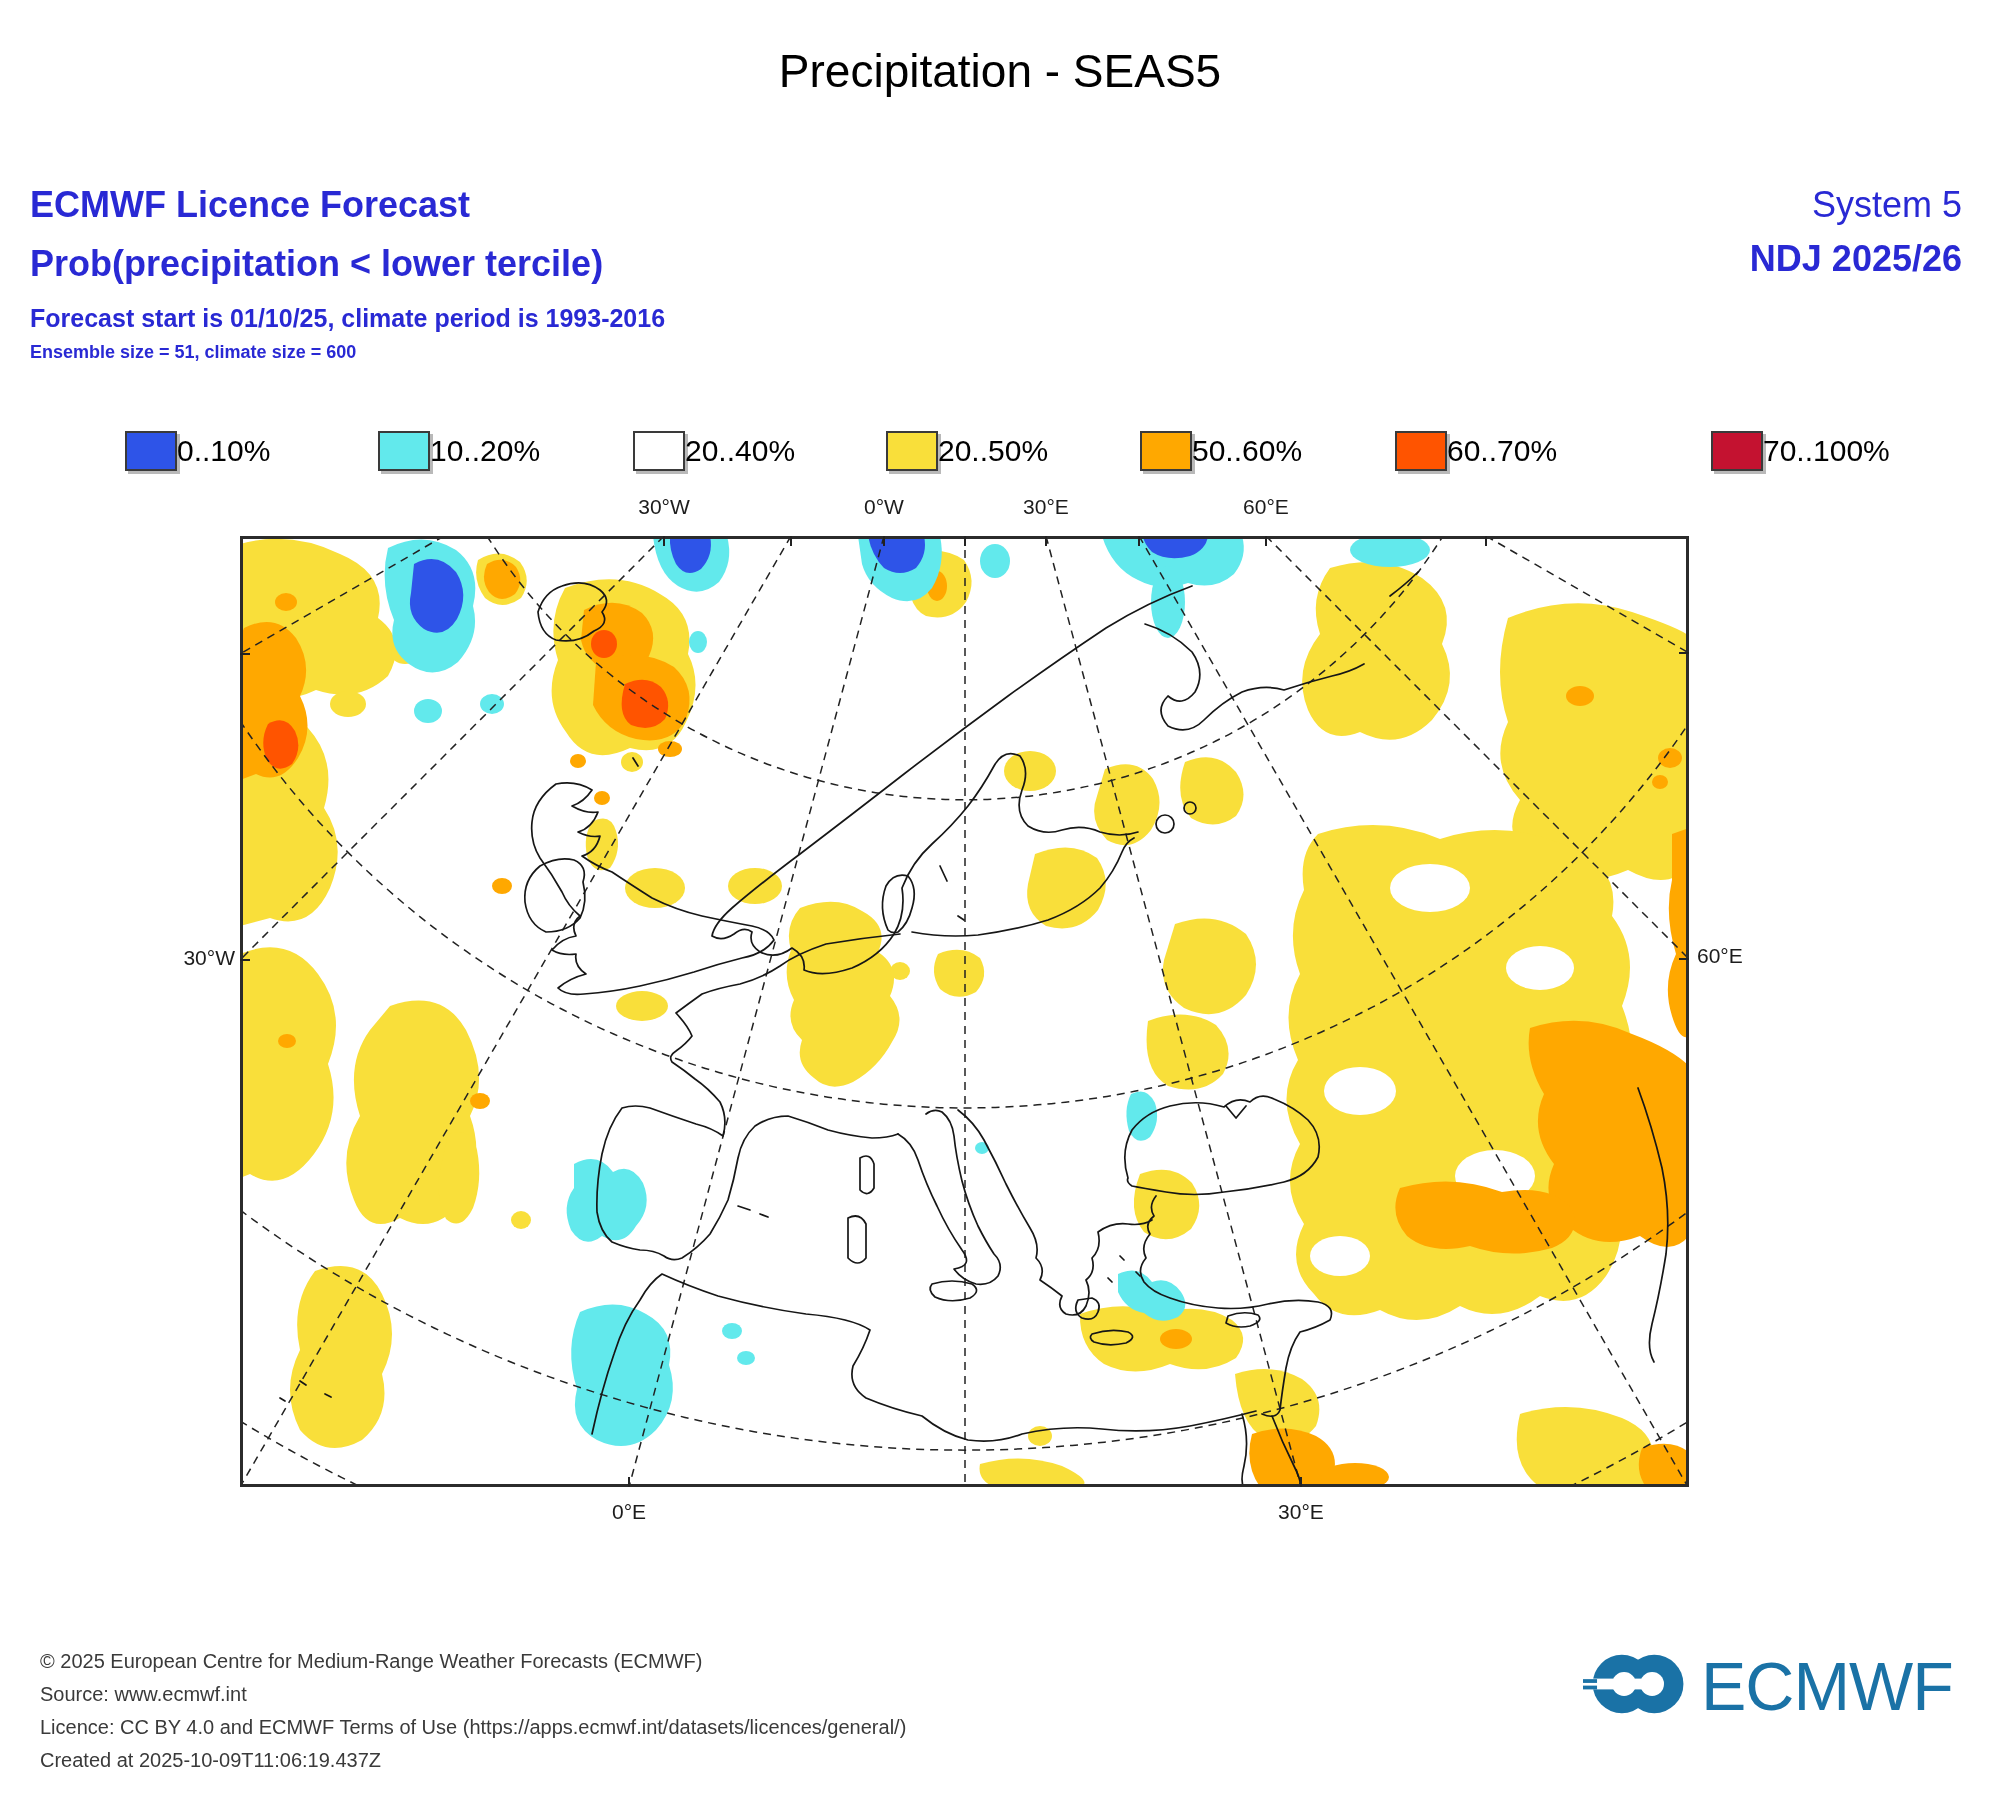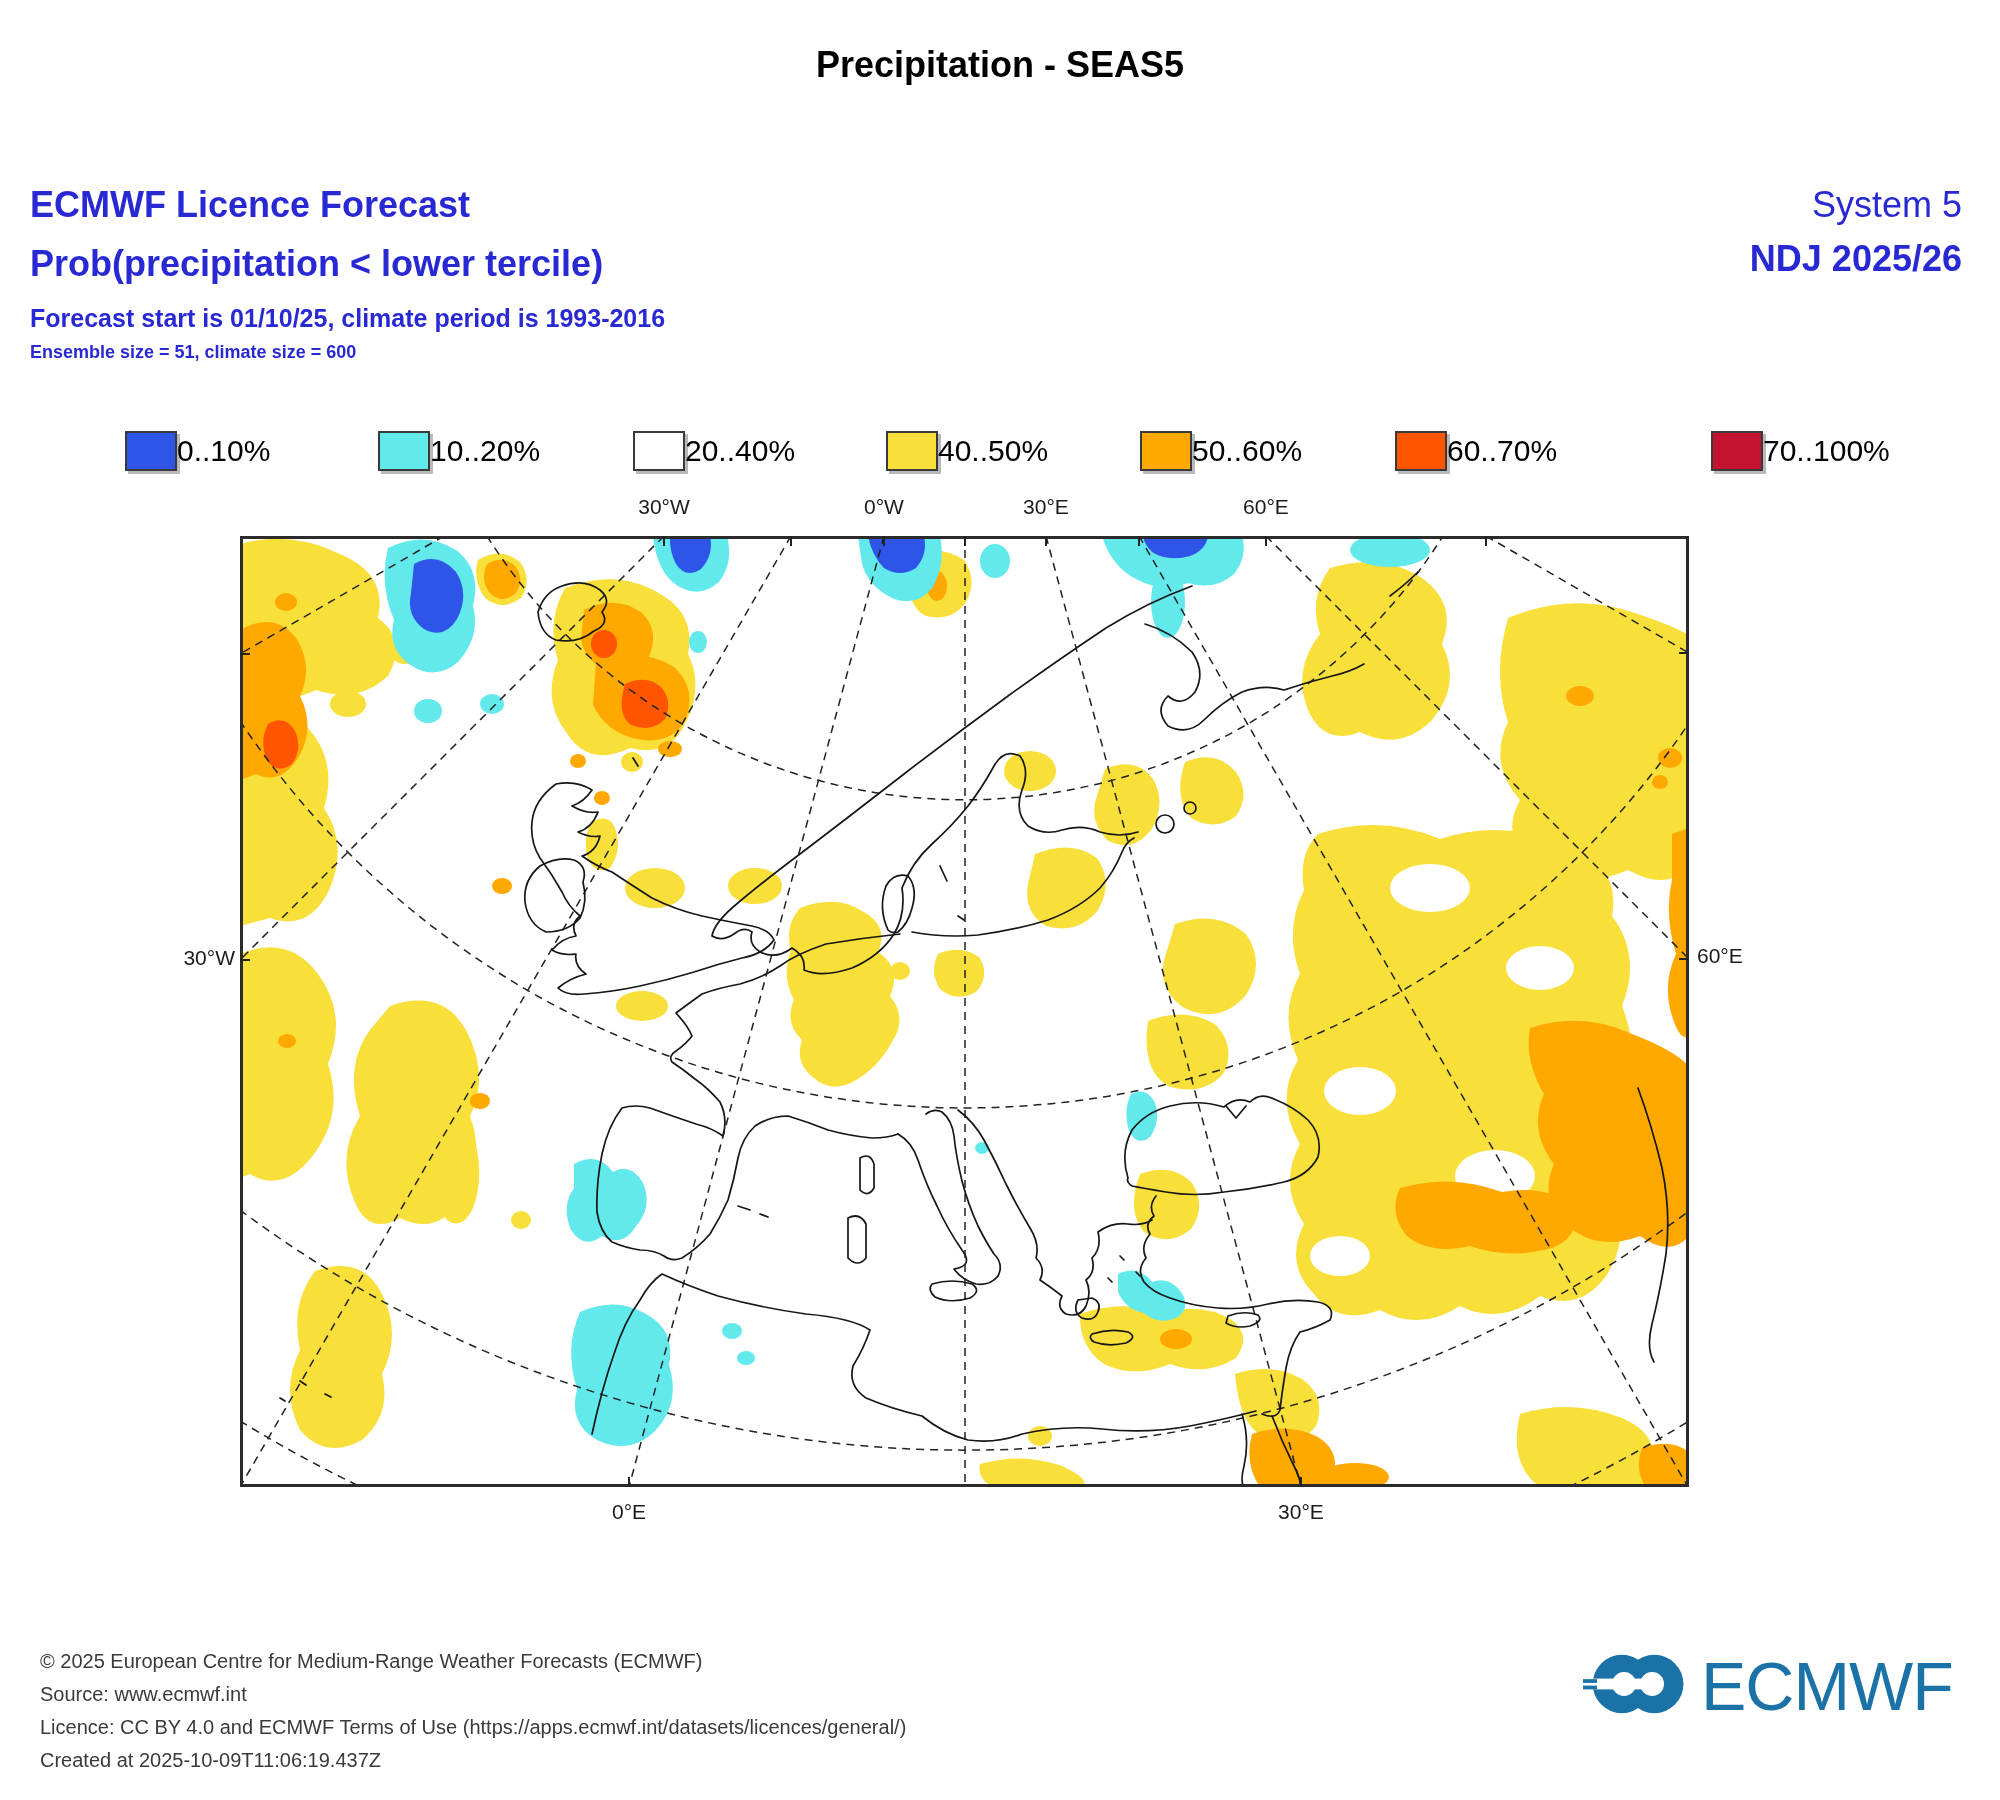--- a/index.html
+++ b/index.html
@@ -5,21 +5,21 @@
   :root{
     --c-blue:#2E54E8; --c-cyan:#62E9EC; --c-white:#FFFFFF; --c-yellow:#F9DF3A;
     --c-orange:#FFA800; --c-orangered:#FF5400; --c-crimson:#C41230;
     --hdr-blue:#2929D4; --logo-blue:#1A72A6;
   }
   *{margin:0;padding:0;box-sizing:border-box;}
   body{background:#fff;}
   .page{position:relative;width:2000px;height:1800px;background:#fff;
         font-family:"Liberation Sans", sans-serif;overflow:hidden;}
   .title{position:absolute;top:44px;left:0;width:100%;text-align:center;
-         font-size:36px;font-weight:700;color:#000;}
+         font-size:46px;font-weight:400;color:#000;}
   .hdr-product{position:absolute;left:30px;top:184px;font-size:36px;font-weight:700;color:var(--hdr-blue);white-space:nowrap;}
   .hdr-variable{position:absolute;left:30px;top:243px;font-size:36px;font-weight:700;color:var(--hdr-blue);white-space:nowrap;}
   .hdr-d1{position:absolute;left:30px;top:304px;font-size:25px;font-weight:700;color:var(--hdr-blue);white-space:nowrap;}
   .hdr-d2{position:absolute;left:30px;top:342px;font-size:18px;font-weight:700;color:var(--hdr-blue);white-space:nowrap;}
   .hdr-system{position:absolute;right:38px;top:184px;font-size:36px;font-weight:400;color:var(--hdr-blue);text-align:right;white-space:nowrap;}
   .hdr-season{position:absolute;right:38px;top:238px;font-size:36px;font-weight:700;color:var(--hdr-blue);text-align:right;white-space:nowrap;}
   .legend-item{position:absolute;top:430px;height:42px;display:flex;align-items:center;}
   .swatch{width:52px;height:40px;border:2px solid #3a3a3a;box-shadow:3px 3px 0 #b9b9b9;flex:0 0 auto;}
   .legend-label{font-size:30px;color:#000;white-space:nowrap;}
   .map-area{position:absolute;left:240px;top:536px;width:1449px;height:951px;}
@@ -58,21 +58,21 @@
   <div class="legend-item" style="left:378px">
     <div class="swatch" style="background-color: rgb(98, 233, 236);"></div>
     <span class="legend-label">10..20%</span>
   </div>
   <div class="legend-item" style="left:633px">
     <div class="swatch" style="background-color: rgb(255, 255, 255);"></div>
     <span class="legend-label">20..40%</span>
   </div>
   <div class="legend-item" style="left:886px">
     <div class="swatch" style="background-color: rgb(249, 223, 58);"></div>
-    <span class="legend-label">40..50%</span>
+    <span class="legend-label">20..50%</span>
   </div>
   <div class="legend-item" style="left:1140px">
     <div class="swatch" style="background-color: rgb(255, 168, 0);"></div>
     <span class="legend-label">50..60%</span>
   </div>
   <div class="legend-item" style="left:1395px">
     <div class="swatch" style="background-color: rgb(255, 84, 0);"></div>
     <span class="legend-label">60..70%</span>
   </div>
   <div class="legend-item" style="left:1711px">

